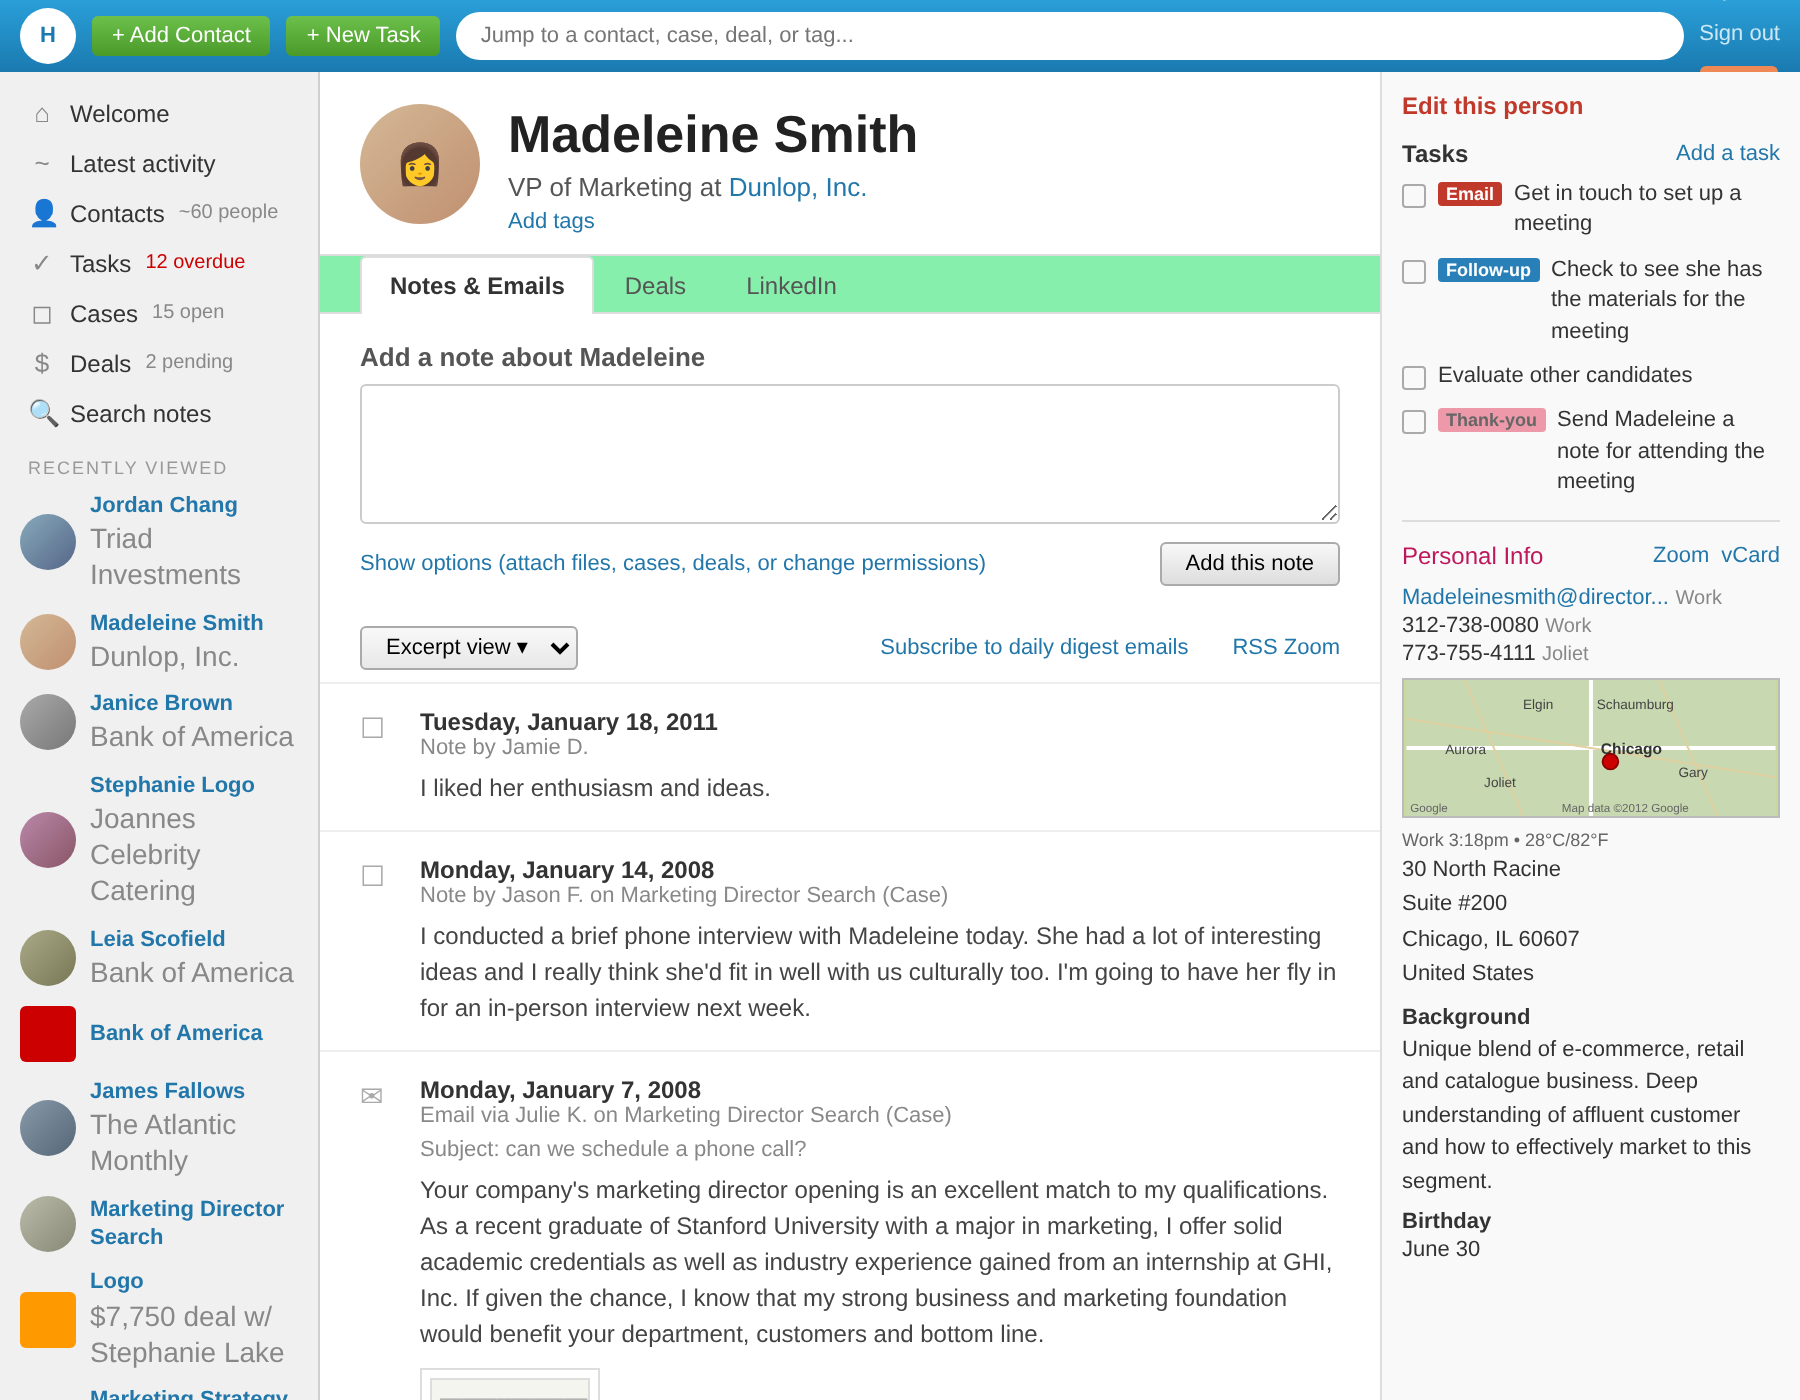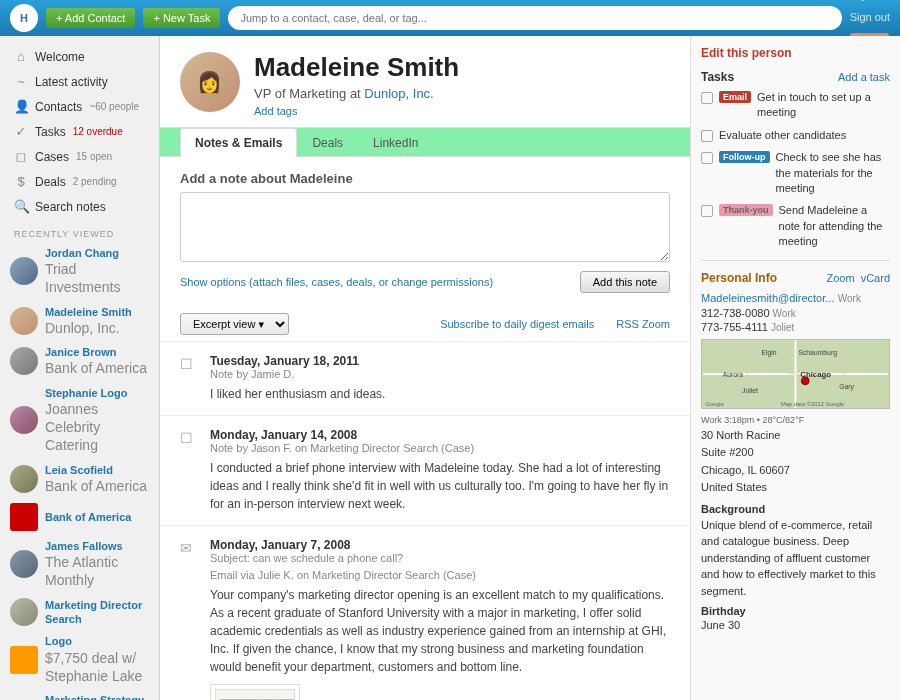--- a/index.html
+++ b/index.html
@@ -246,21 +246,21 @@
     .tag-email { background: #c0392b; }
     .tag-followup { background: #2980b9; }
     .tag-thankyou { background: #e9a; color: #666; }
     .task-text { font-size: 11px; color: #333; line-height: 1.4; }
 
     .divider { border-top: 1px solid #ddd; margin: 10px 0; }
     .personal-info-header {
       display: flex; justify-content: space-between; align-items: center;
       margin-bottom: 6px;
     }
-    .personal-info-label { font-size: 12px; font-weight: bold; color: #a16207; }
+    .personal-info-label { font-size: 12px; font-weight: normal; color: #be185d; }
     .personal-info-links { font-size: 11px; display: flex; gap: 6px; }
     .personal-info-links a { color: #2277aa; text-decoration: none; }
 
     .info-email { font-size: 11px; color: #2277aa; text-decoration: none; }
     .info-phone-row { font-size: 11px; color: #333; margin-top: 2px; }
     .info-phone-label { color: #888; font-size: 10px; }
 
     .map-container {
       width: 100%; height: 70px;
       background: #c8d8a0;
@@ -476,22 +476,22 @@
       <div class="note-by">Note by Jason F. on Marketing Director Search (Case)</div>
 
       <div class="note-text">I conducted a brief phone interview with Madeleine today. She had a lot of interesting ideas and I really think she'd fit in well with us culturally too. I'm going to have her fly in for an in-person interview next week.</div>
 
     </div>
   </div>
         <div class="note-entry">
     <div class="note-icon">✉</div>
     <div class="note-content">
       <div class="note-date">Monday, January 7, 2008</div>
+      <div class="note-by">Email via Julie K. on Marketing Director Search (Case)</div>
       <div class="note-by">Subject: can we schedule a phone call?</div>
-      <div class="note-by">Email via Julie K. on Marketing Director Search (Case)</div>
       <div class="note-text">Your company's marketing director opening is an excellent match to my qualifications. As a recent graduate of Stanford University with a major in marketing, I offer solid academic credentials as well as industry experience gained from an internship at GHI, Inc. If given the chance, I know that my strong business and marketing foundation would benefit your department, customers and bottom line.</div>
       
         <div class="note-attachment">
           <div class="attachment-preview">
             ─────────────<br>
             ─────────<br>
             ─────────────<br>
             ─────<br>
             ─────────────<br>
             ────────<br>
@@ -515,27 +515,27 @@
     </div>
 
     <div id="tasks-list">
         <div class="task-item">
     <div class="task-check"></div>
     <span class="task-tag tag-email">Email</span>
     <span class="task-text">Get in touch to set up a meeting</span>
   </div>
         <div class="task-item">
     <div class="task-check"></div>
-
-    <span class="task-text">Evaluate other candidates</span>
+    <span class="task-tag tag-followup">Follow-up</span>
+    <span class="task-text">Check to see she has the materials for the meeting</span>
   </div>
         <div class="task-item">
     <div class="task-check"></div>
-    <span class="task-tag tag-followup">Follow-up</span>
-    <span class="task-text">Check to see she has the materials for the meeting</span>
+
+    <span class="task-text">Evaluate other candidates</span>
   </div>
         <div class="task-item">
     <div class="task-check"></div>
     <span class="task-tag tag-thankyou">Thank-you</span>
     <span class="task-text">Send Madeleine a note for attending the meeting</span>
   </div>
       </div>
 
     <div class="divider"></div>
 

